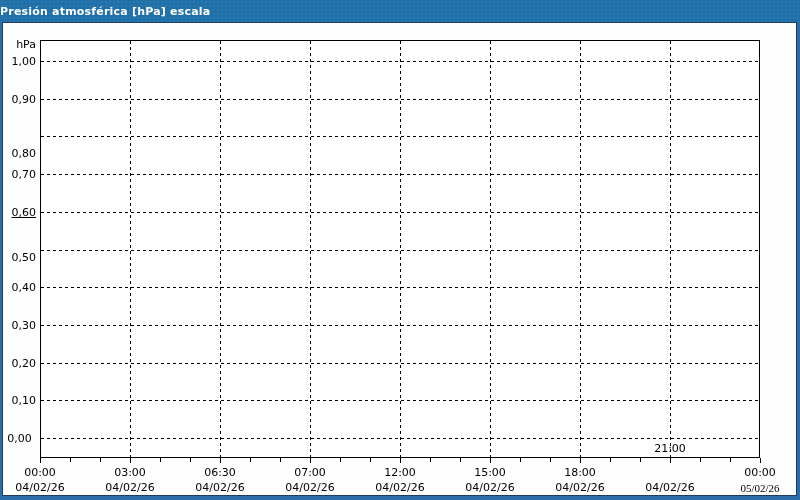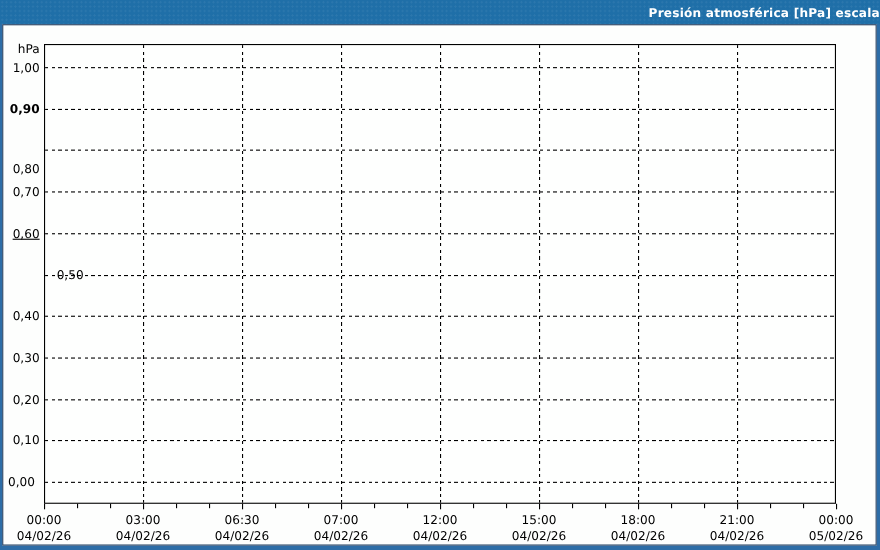--- a/index.html
+++ b/index.html
@@ -18,21 +18,21 @@
     position:relative;width:800px;height:500px;
     background:var(--frame-outer);
     font-family:"DejaVu Sans","Liberation Sans",sans-serif;
     overflow:hidden;
   }
   #titlebar{
     position:absolute;top:0;left:0;right:0;height:22px;
     background:var(--titlebar-bg);
     background-image:radial-gradient(rgba(255,255,255,0.06) 1px, transparent 1px);
     background-size:4px 4px;
-    display:flex;align-items:center;justify-content:flex-end;
+    display:flex;align-items:center;justify-content:flex-start;
   }
   #titlebar .t{
     color:var(--title-text);font-size:11px;font-weight:bold;letter-spacing:0.2px;
     white-space:nowrap;
   }
   #content{
     position:absolute;left:2px;right:3px;top:22px;bottom:4px;
     background:var(--content-bg);
     border:1px solid var(--frame-inner);
     overflow:hidden;
@@ -92,25 +92,25 @@
           <div class="vgrid" style="left: 179px;"></div>
           <div class="vgrid" style="left: 269px;"></div>
           <div class="vgrid" style="left: 359px;"></div>
           <div class="vgrid" style="left: 449px;"></div>
           <div class="vgrid" style="left: 539px;"></div>
           <div class="vgrid" style="left: 629px;"></div>
         </div>
     </div>
     <div id="axis-layer">
         <div class="ylab" style="top: 32px;">1,00</div>
-        <div class="ylab" style="top: 70px; font-weight: bold;">0,90</div>
+        <div class="ylab" style="top: 70px;">0,90</div>
         <div class="ylab" style="top: 124px;">0,80</div>
         <div class="ylab" style="top: 145px;">0,70</div>
         <div class="ylab" style="top: 183px; text-decoration: underline;">0,60</div>
-        <div class="ylab" style="top: 221px; padding-left: 40px;">0,50</div>
+        <div class="ylab" style="top: 228px;">0,50</div>
         <div class="ylab" style="top: 258px;">0,40</div>
         <div class="ylab" style="top: 296px;">0,30</div>
         <div class="ylab" style="top: 334px; text-align: right;">0,20</div>
         <div class="ylab" style="top: 371px;">0,10</div>
         <div class="ylab" style="top: 409px; text-align: center;">0,00</div>
         <div class="tick" style="left: 37px; top: 435px; height: 5px;"></div>
         <div class="tick" style="left: 67px; top: 435px; height: 4px;"></div>
         <div class="tick" style="left: 97px; top: 435px; height: 4px;"></div>
         <div class="tick" style="left: 127px; top: 435px; height: 5px;"></div>
         <div class="tick" style="left: 157px; top: 435px; height: 4px;"></div>
@@ -141,19 +141,19 @@
         <div class="xtime" style="left: 177px; top: 444px;">06:30</div>
         <div class="xdate" style="left: 177px; top: 459px;">04/02/26</div>
         <div class="xtime" style="left: 267px; top: 444px;">07:00</div>
         <div class="xdate" style="left: 267px; top: 459px;">04/02/26</div>
         <div class="xtime" style="left: 357px; top: 444px;">12:00</div>
         <div class="xdate" style="left: 357px; top: 459px;">04/02/26</div>
         <div class="xtime" style="left: 447px; top: 444px;">15:00</div>
         <div class="xdate" style="left: 447px; top: 459px;">04/02/26</div>
         <div class="xtime" style="left: 537px; top: 444px;">18:00</div>
         <div class="xdate" style="left: 537px; top: 459px;">04/02/26</div>
-        <div class="xtime" style="left: 627px; top: 444px;">21:00</div>
+        <div class="xtime" style="left: 627px; top: 420px;">21:00</div>
         <div class="xdate" style="left: 627px; top: 459px;">04/02/26</div>
         <div class="xtime" style="left: 717px; top: 444px;">00:00</div>
-        <div class="xdate" style="left: 717px; top: 459px;">05/02/26</div>
+        <div class="xdate" style="left: 717px; top: 459px; font-family: Liberation Serif, serif;">05/02/26</div>
       </div>
   </div>
 </div>
 
 </body></html>

